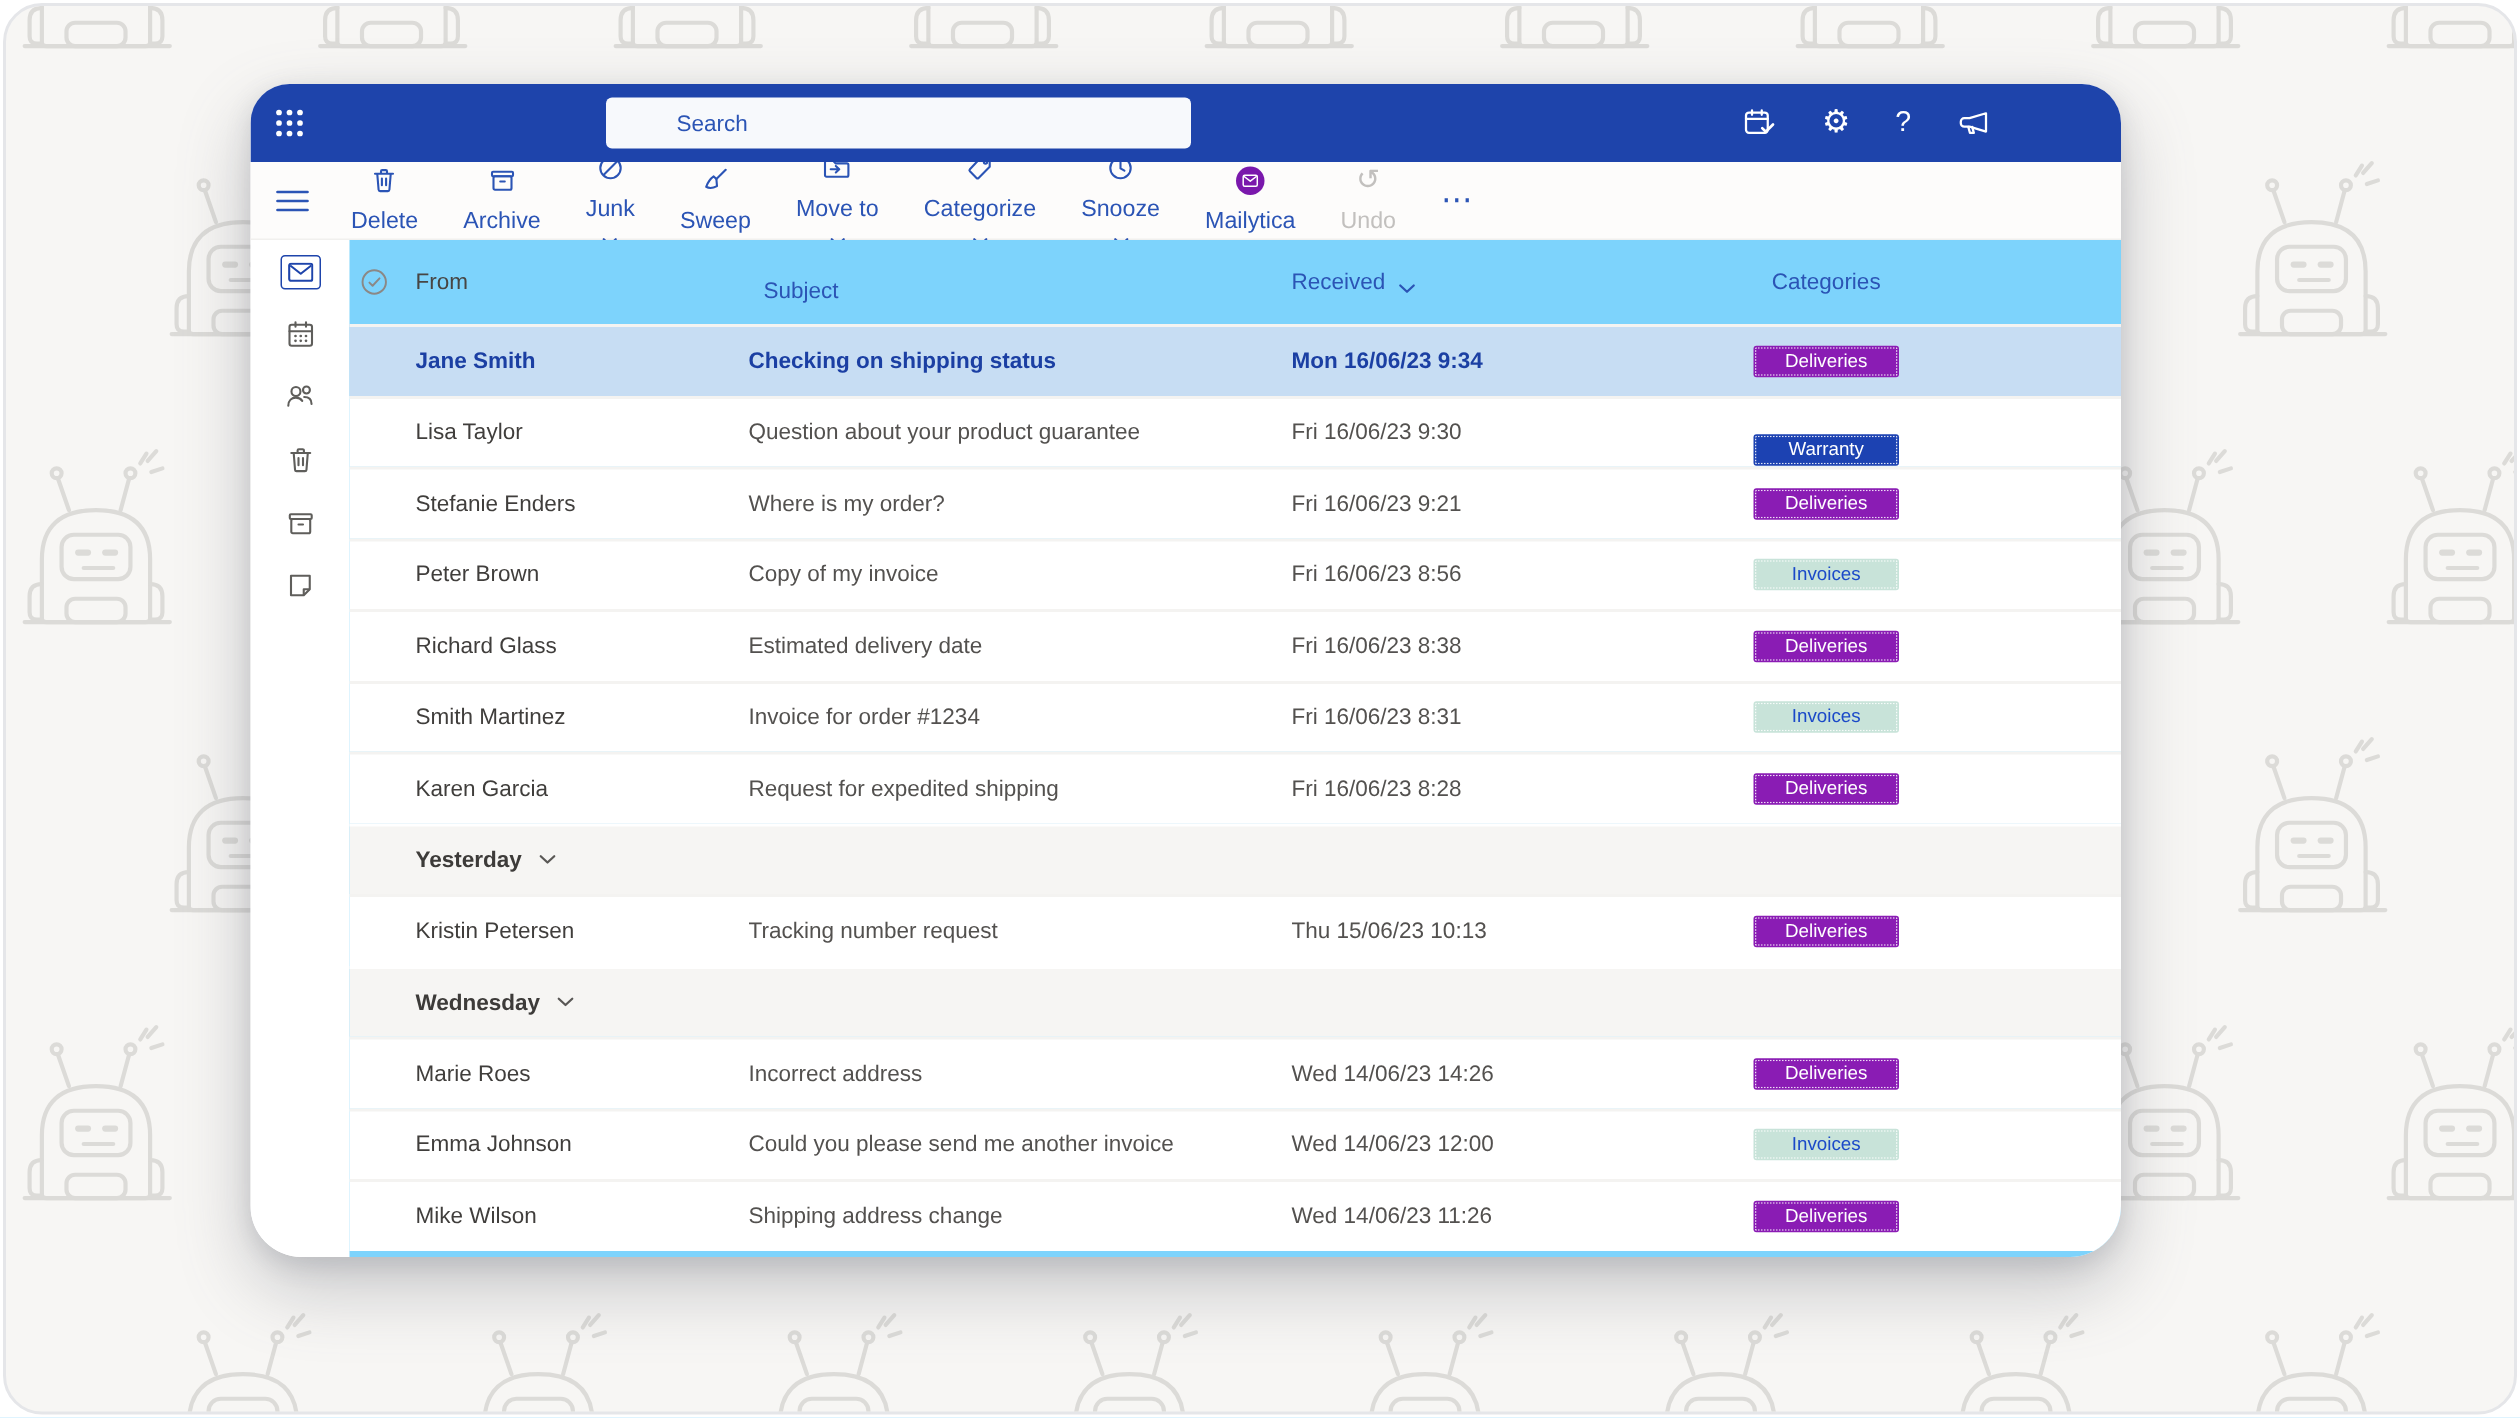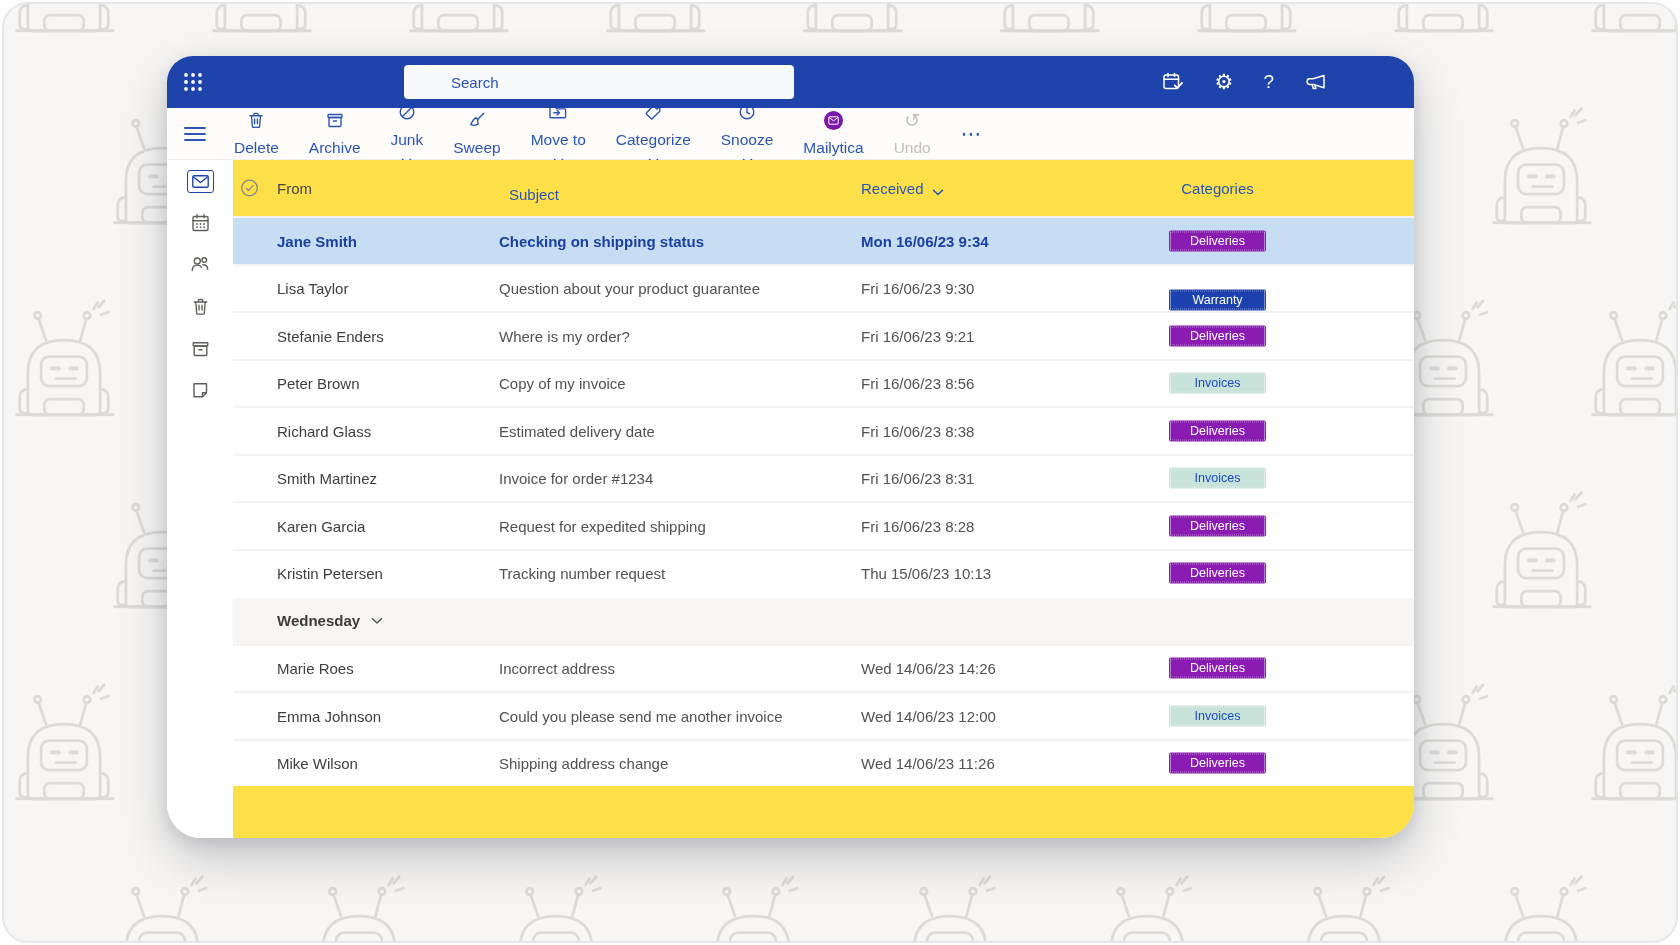--- a/index.html
+++ b/index.html
@@ -43,21 +43,21 @@
 
   
   .content { display:flex; height:678px; }
   .rail { width:66px; padding-top:10px; display:flex; flex-direction:column;
     align-items:center; gap:16px; background:#fff; }
   .rail-item { width:28px; height:26px; display:flex; align-items:center;
     justify-content:center; color:#5f5e5b; cursor:pointer; }
   .rail-item.active { border:1.7px solid var(--topbar,#1e44ab); border-radius:3px;
     color:var(--topbar,#1e44ab); width:27px; height:23px; }
 
-  .list { flex:1; position:relative; background:#fde047; }
+  .list { flex:1; position:relative; background:#7dd3fc; }
   .list-header { height:56px; position:relative; font-size:15px; }
   .lh { position:absolute; top:50%; transform:translateY(-50%); }
   .lh-check { left:7px; cursor:pointer; display:flex; }
   .lh-from { left:44px; color:#474543; }
   .lh-subject { left:276px; color:var(--accent,#2b54b5); top:60%; cursor:pointer; }
   .lh-received { left:628px; color:var(--accent,#2b54b5); display:flex; gap:8px;
     align-items:flex-end; cursor:pointer; }
   .lh-categories { left:936px; width:97px; text-align:center; color:var(--accent,#2b54b5); cursor:pointer; }
 
   .row { height:47.5px; border-top:2.5px solid #f4f3f1; position:relative;
@@ -409,20 +409,26 @@
     <span class="badge" style="background: rgb(200, 227, 217); color: rgb(26, 73, 200);">Invoices</span>
   </div>
 
   <div class="row email">
     <span class="cell c-from">Karen Garcia</span>
     <span class="cell c-subject">Request for expedited shipping</span>
     <span class="cell c-received">Fri 16/06/23 8:28</span>
     <span class="badge" style="background: rgb(138, 28, 180); color: rgb(255, 255, 255);">Deliveries</span>
   </div>
 
+  <div class="row group">
+    <span>Yesterday</span>
+    <svg width="12" height="8" fill="none" stroke="#5a5856" stroke-width="1.5" stroke-linecap="round" stroke-linejoin="round">
+      <polyline points="1.5,1.8 6,6 10.5,1.8"></polyline>
+    </svg>
+  </div>
 
   <div class="row email">
     <span class="cell c-from">Kristin Petersen</span>
     <span class="cell c-subject">Tracking number request</span>
     <span class="cell c-received">Thu 15/06/23 10:13</span>
     <span class="badge" style="background: rgb(138, 28, 180); color: rgb(255, 255, 255);">Deliveries</span>
   </div>
 
   <div class="row group">
     <span>Wednesday</span>

